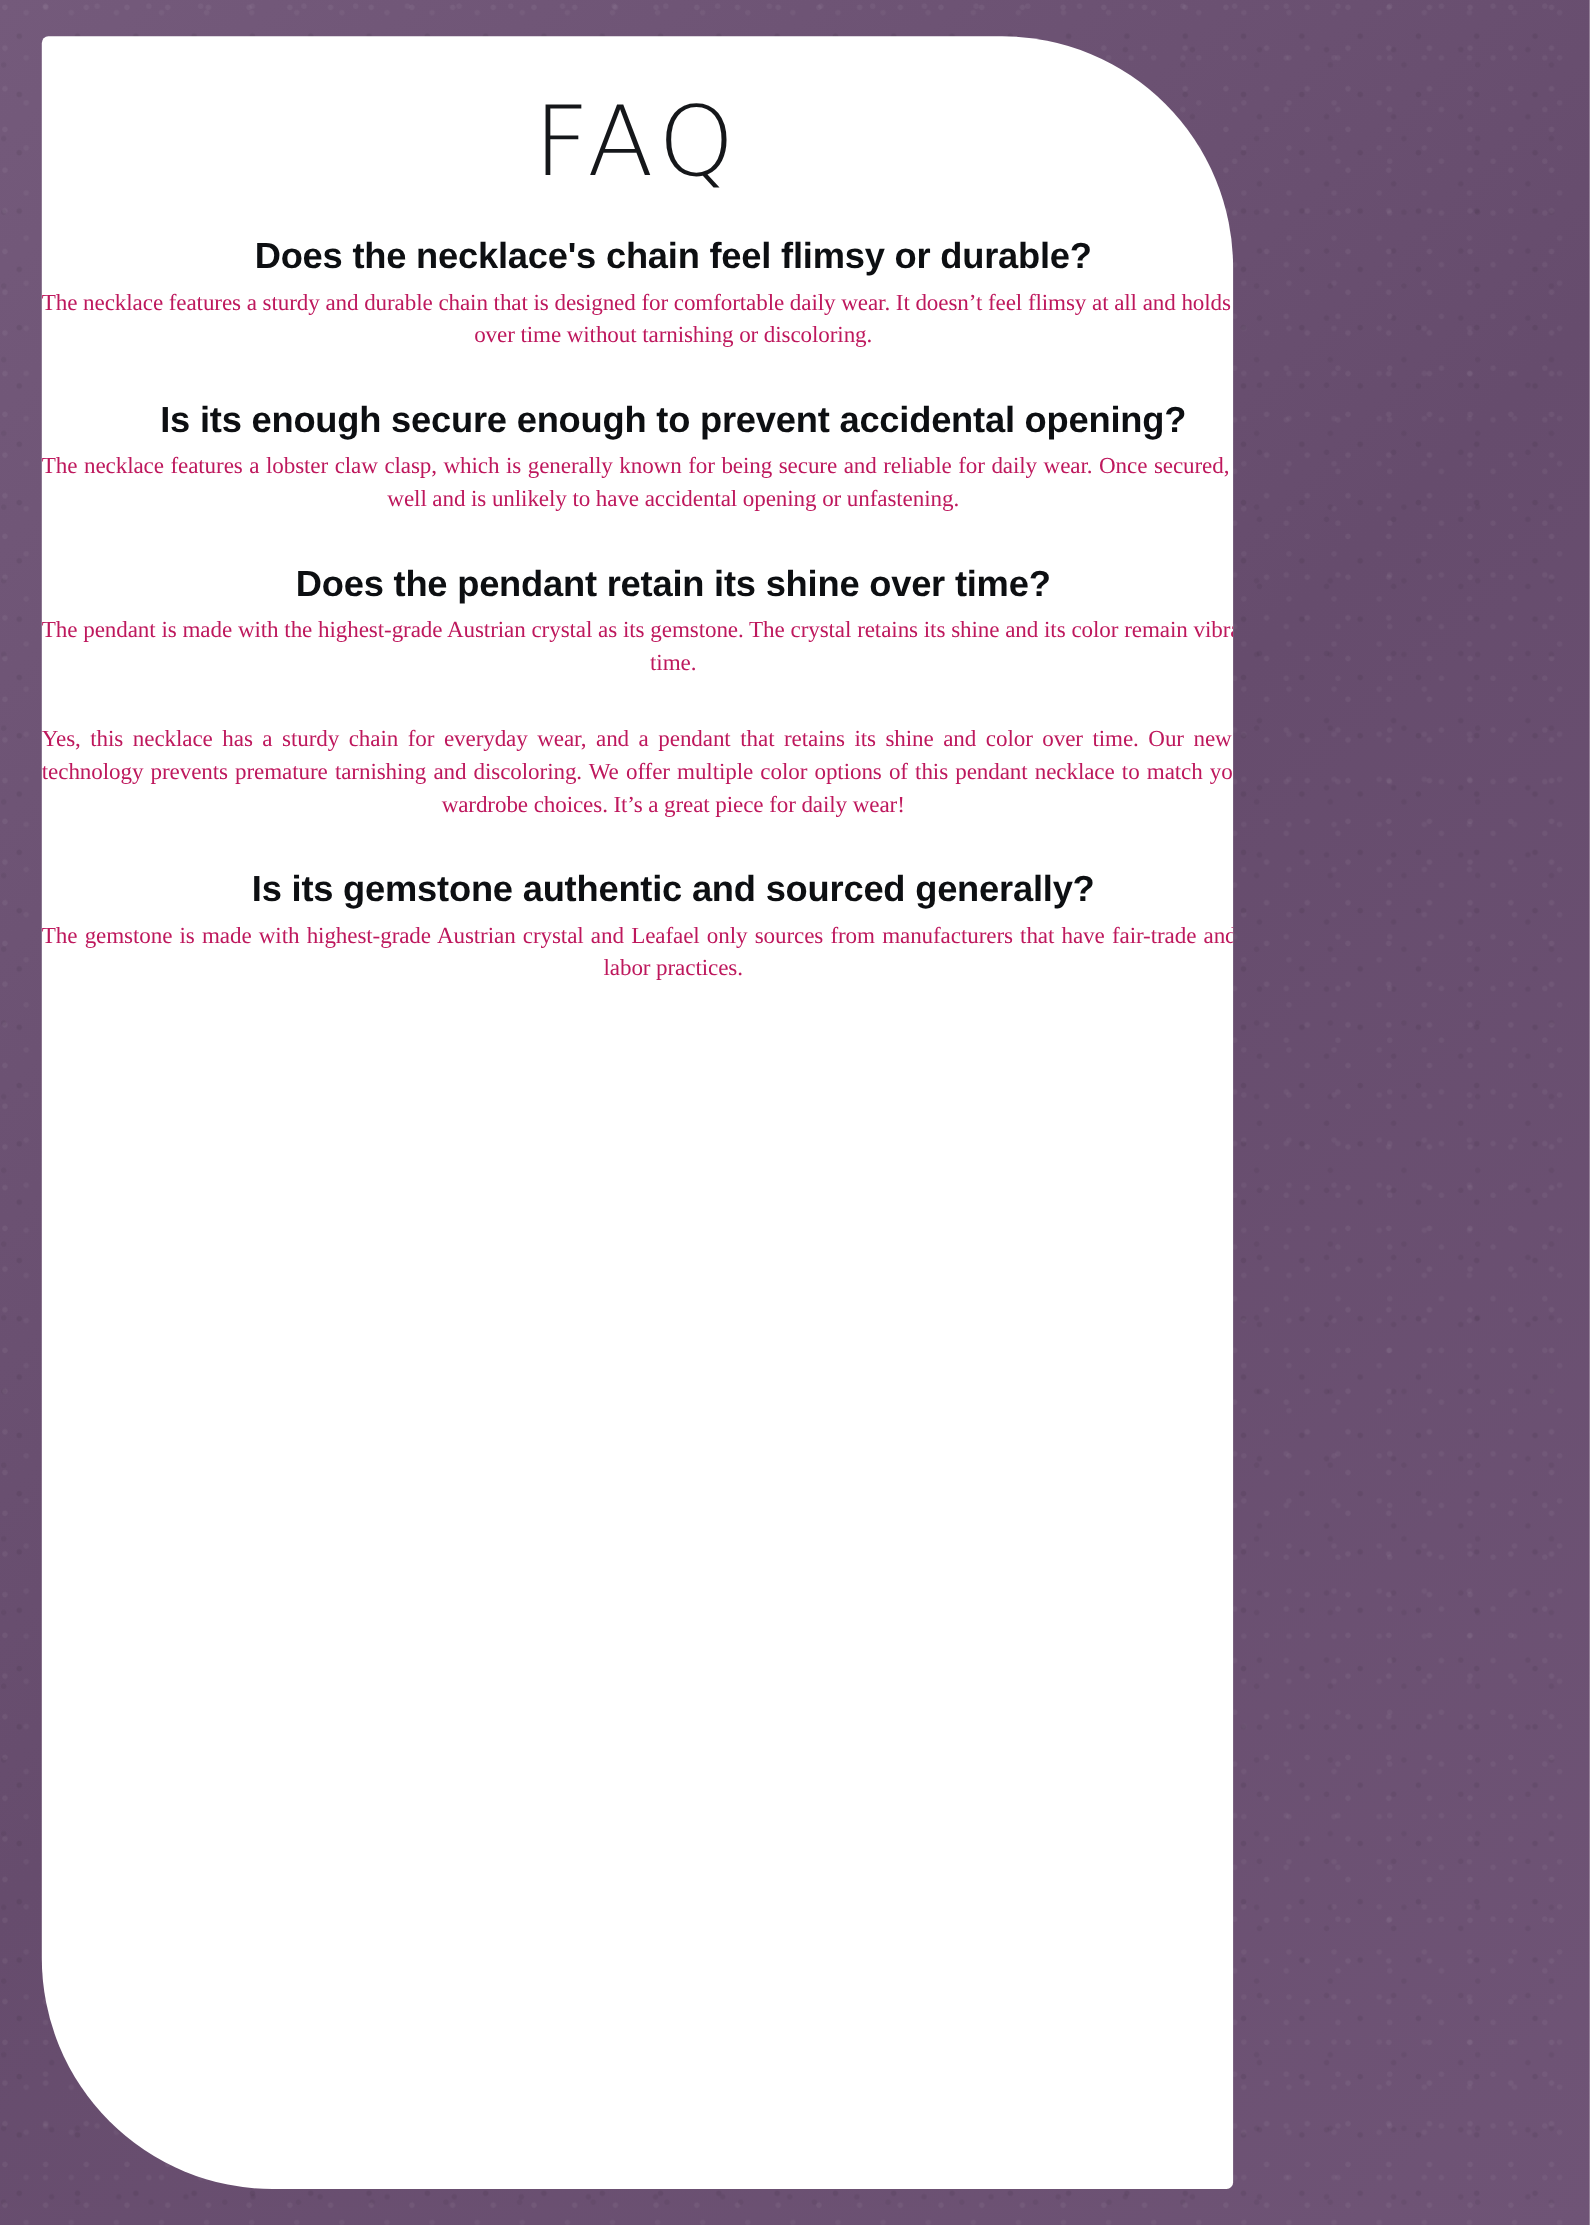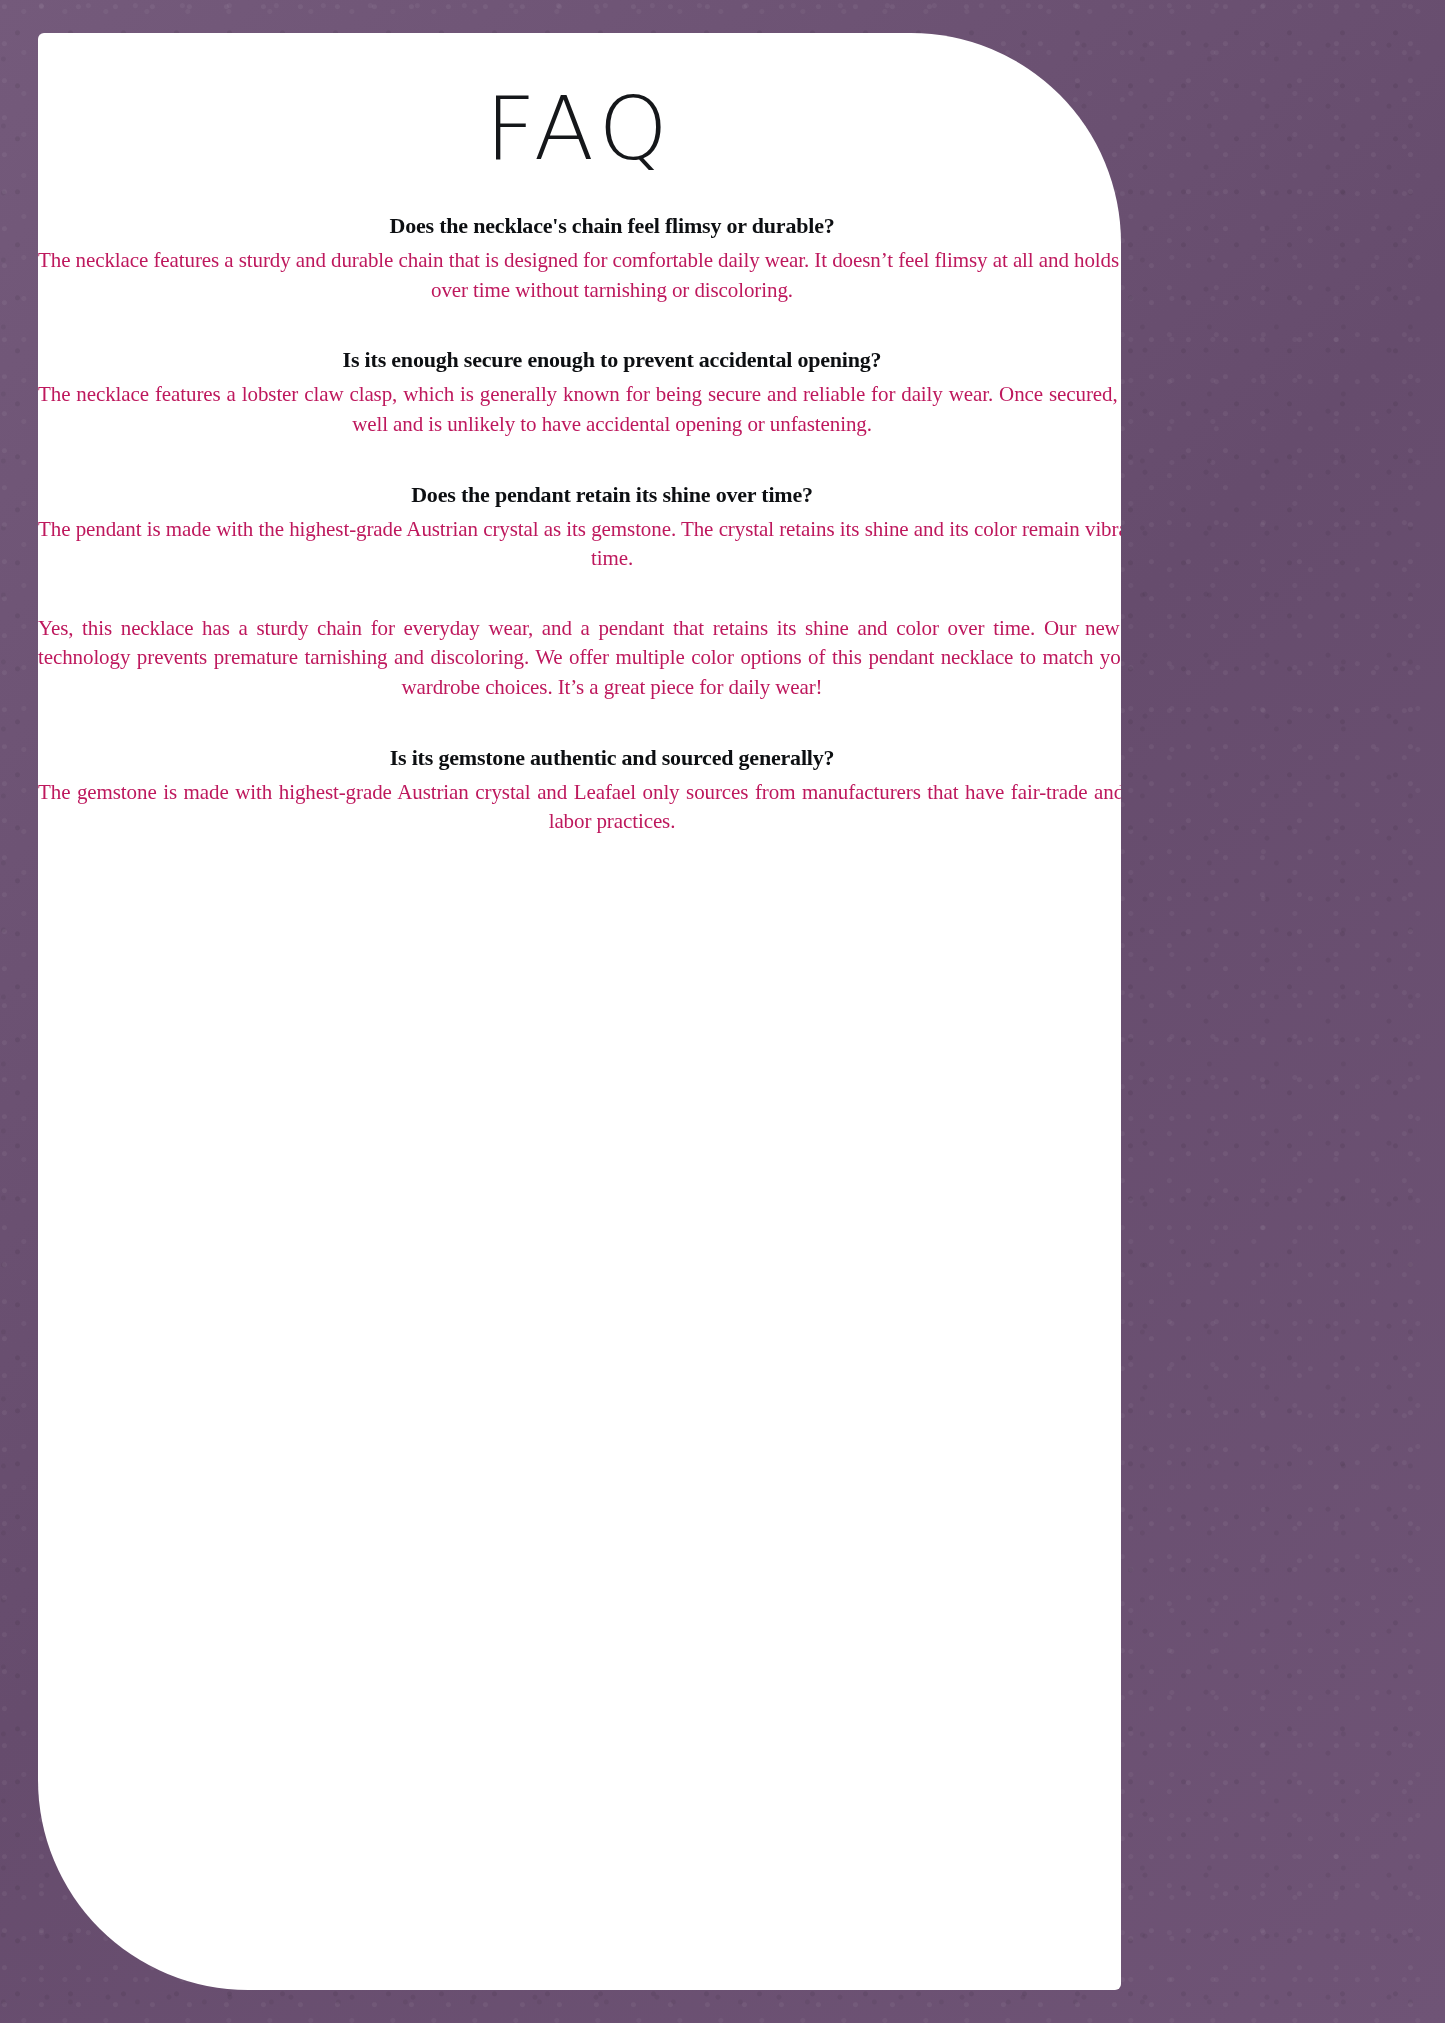--- a/index.html
+++ b/index.html
@@ -60,23 +60,23 @@
     padding-top: 38px;
   }
   .faq-item {
     margin-bottom: 40px;
   }
   .faq-item:last-child {
     margin-bottom: 0;
   }
   .q {
     text-align: center;
-    font-family: Liberation Serif, serif;
+    font-family: Liberation Sans, sans-serif;
     font-weight: bold;
-    font-size: 22px;
+    font-size: 33px;
     line-height: 1.32;
     color: #0d0f12;
     margin: 0 0 6px 0;
     letter-spacing: -0.2px;
   }
   .a {
     text-align: justify;
     text-align-last: center;
     font-family: Liberation Serif, serif;
     font-weight: 400;

